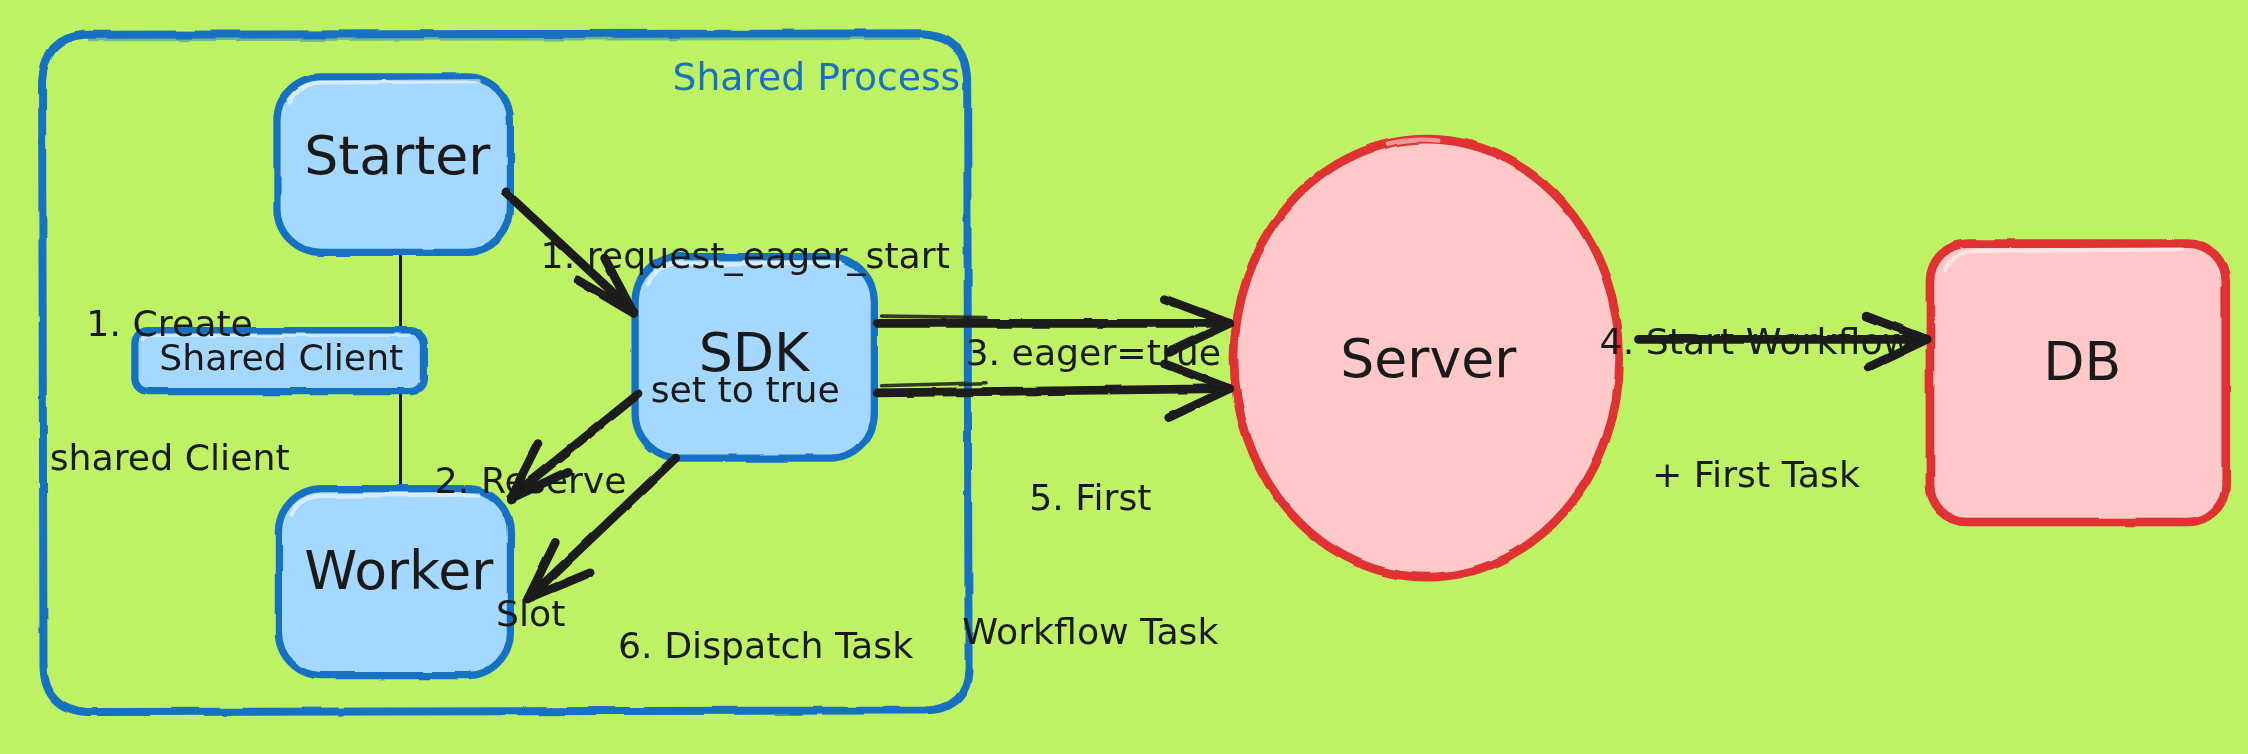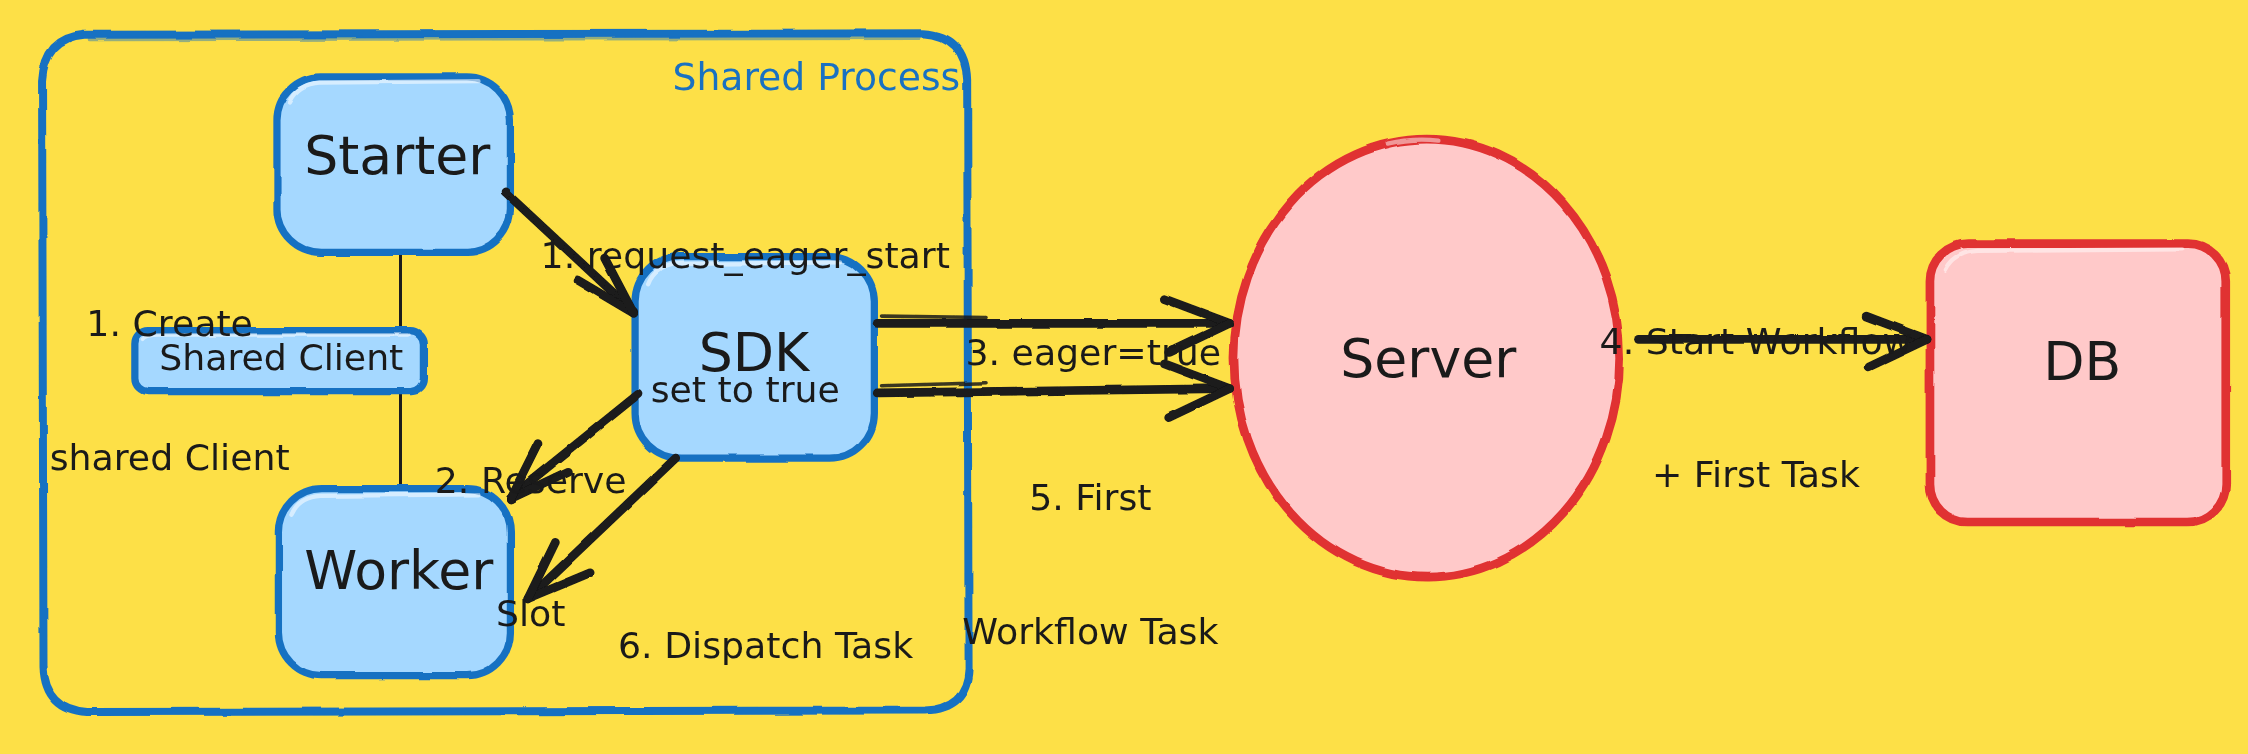--- a/index.html
+++ b/index.html
@@ -10,21 +10,21 @@
   body {
     width: 2248px;
     height: 754px;
     font-family: "DejaVu Sans", sans-serif;
     overflow: hidden;
   }
   #canvas {
     position: relative;
     width: 2248px;
     height: 754px;
-    background: #fde047;
+    background: #bef264;
   }
   #diagram-svg {
     position: absolute;
     inset: 0;
     width: 2248px;
     height: 754px;
   }
   .node-label {
     position: absolute;
     font-family: "DejaVu Sans", sans-serif;

